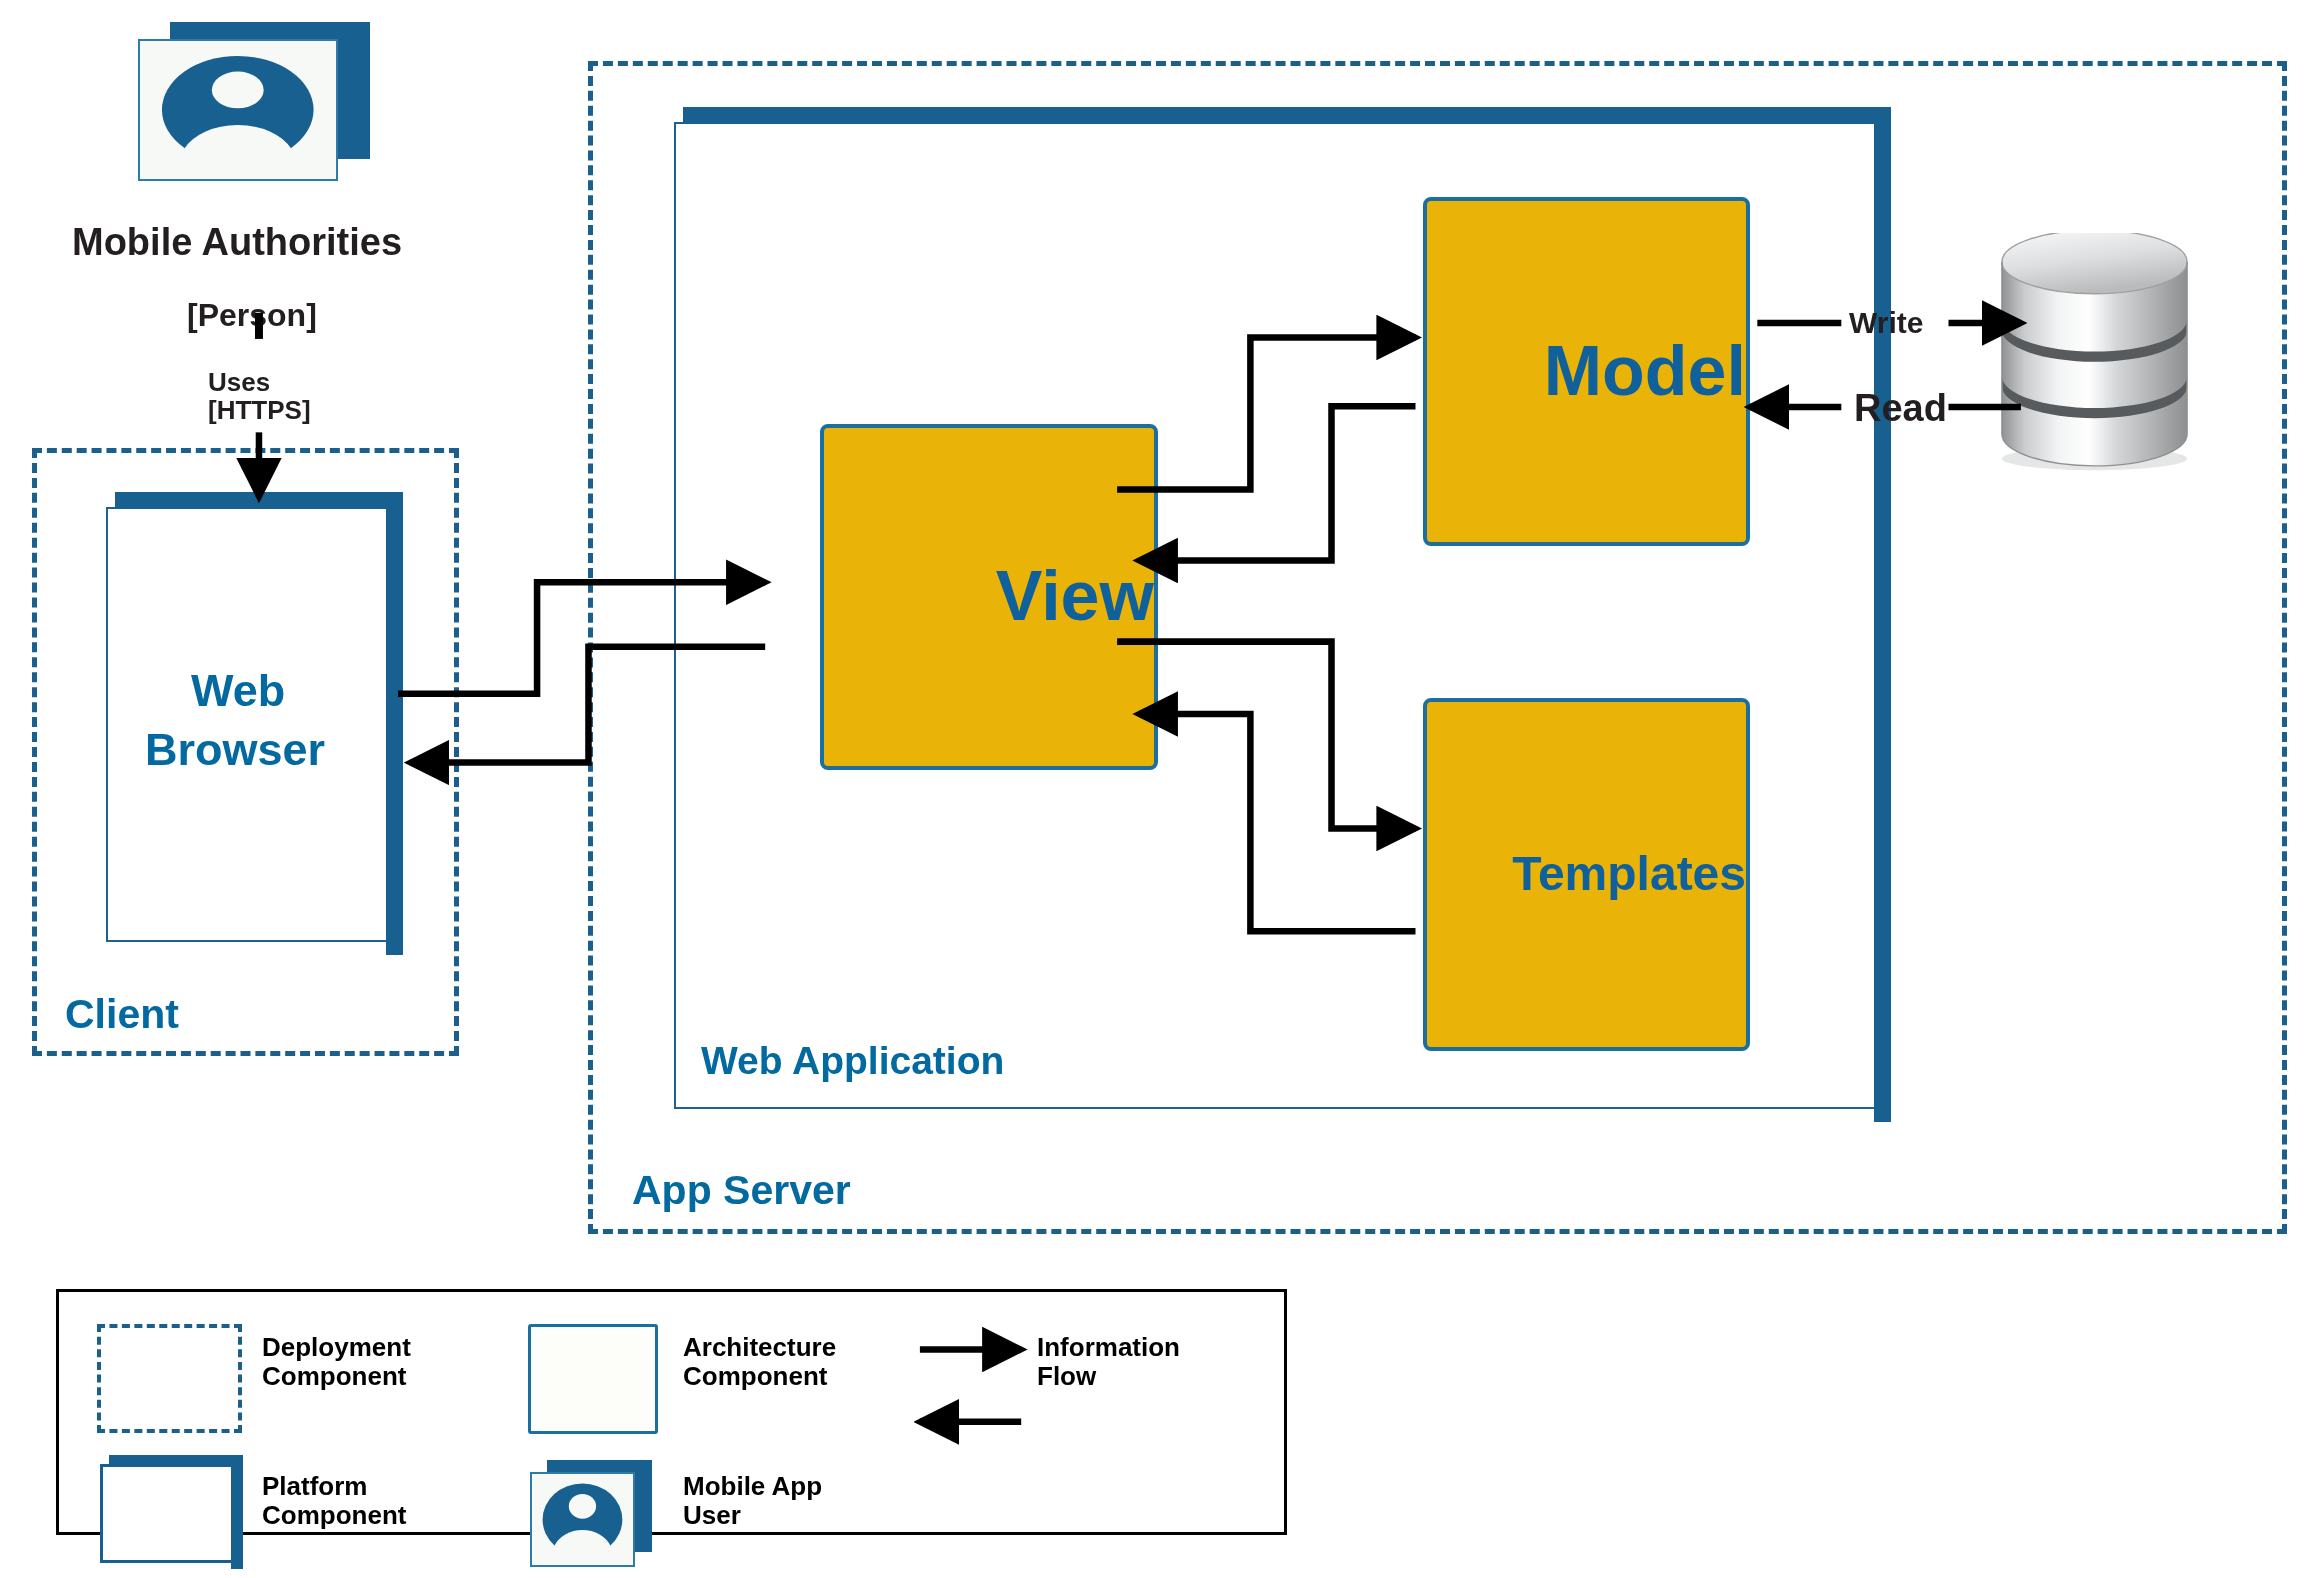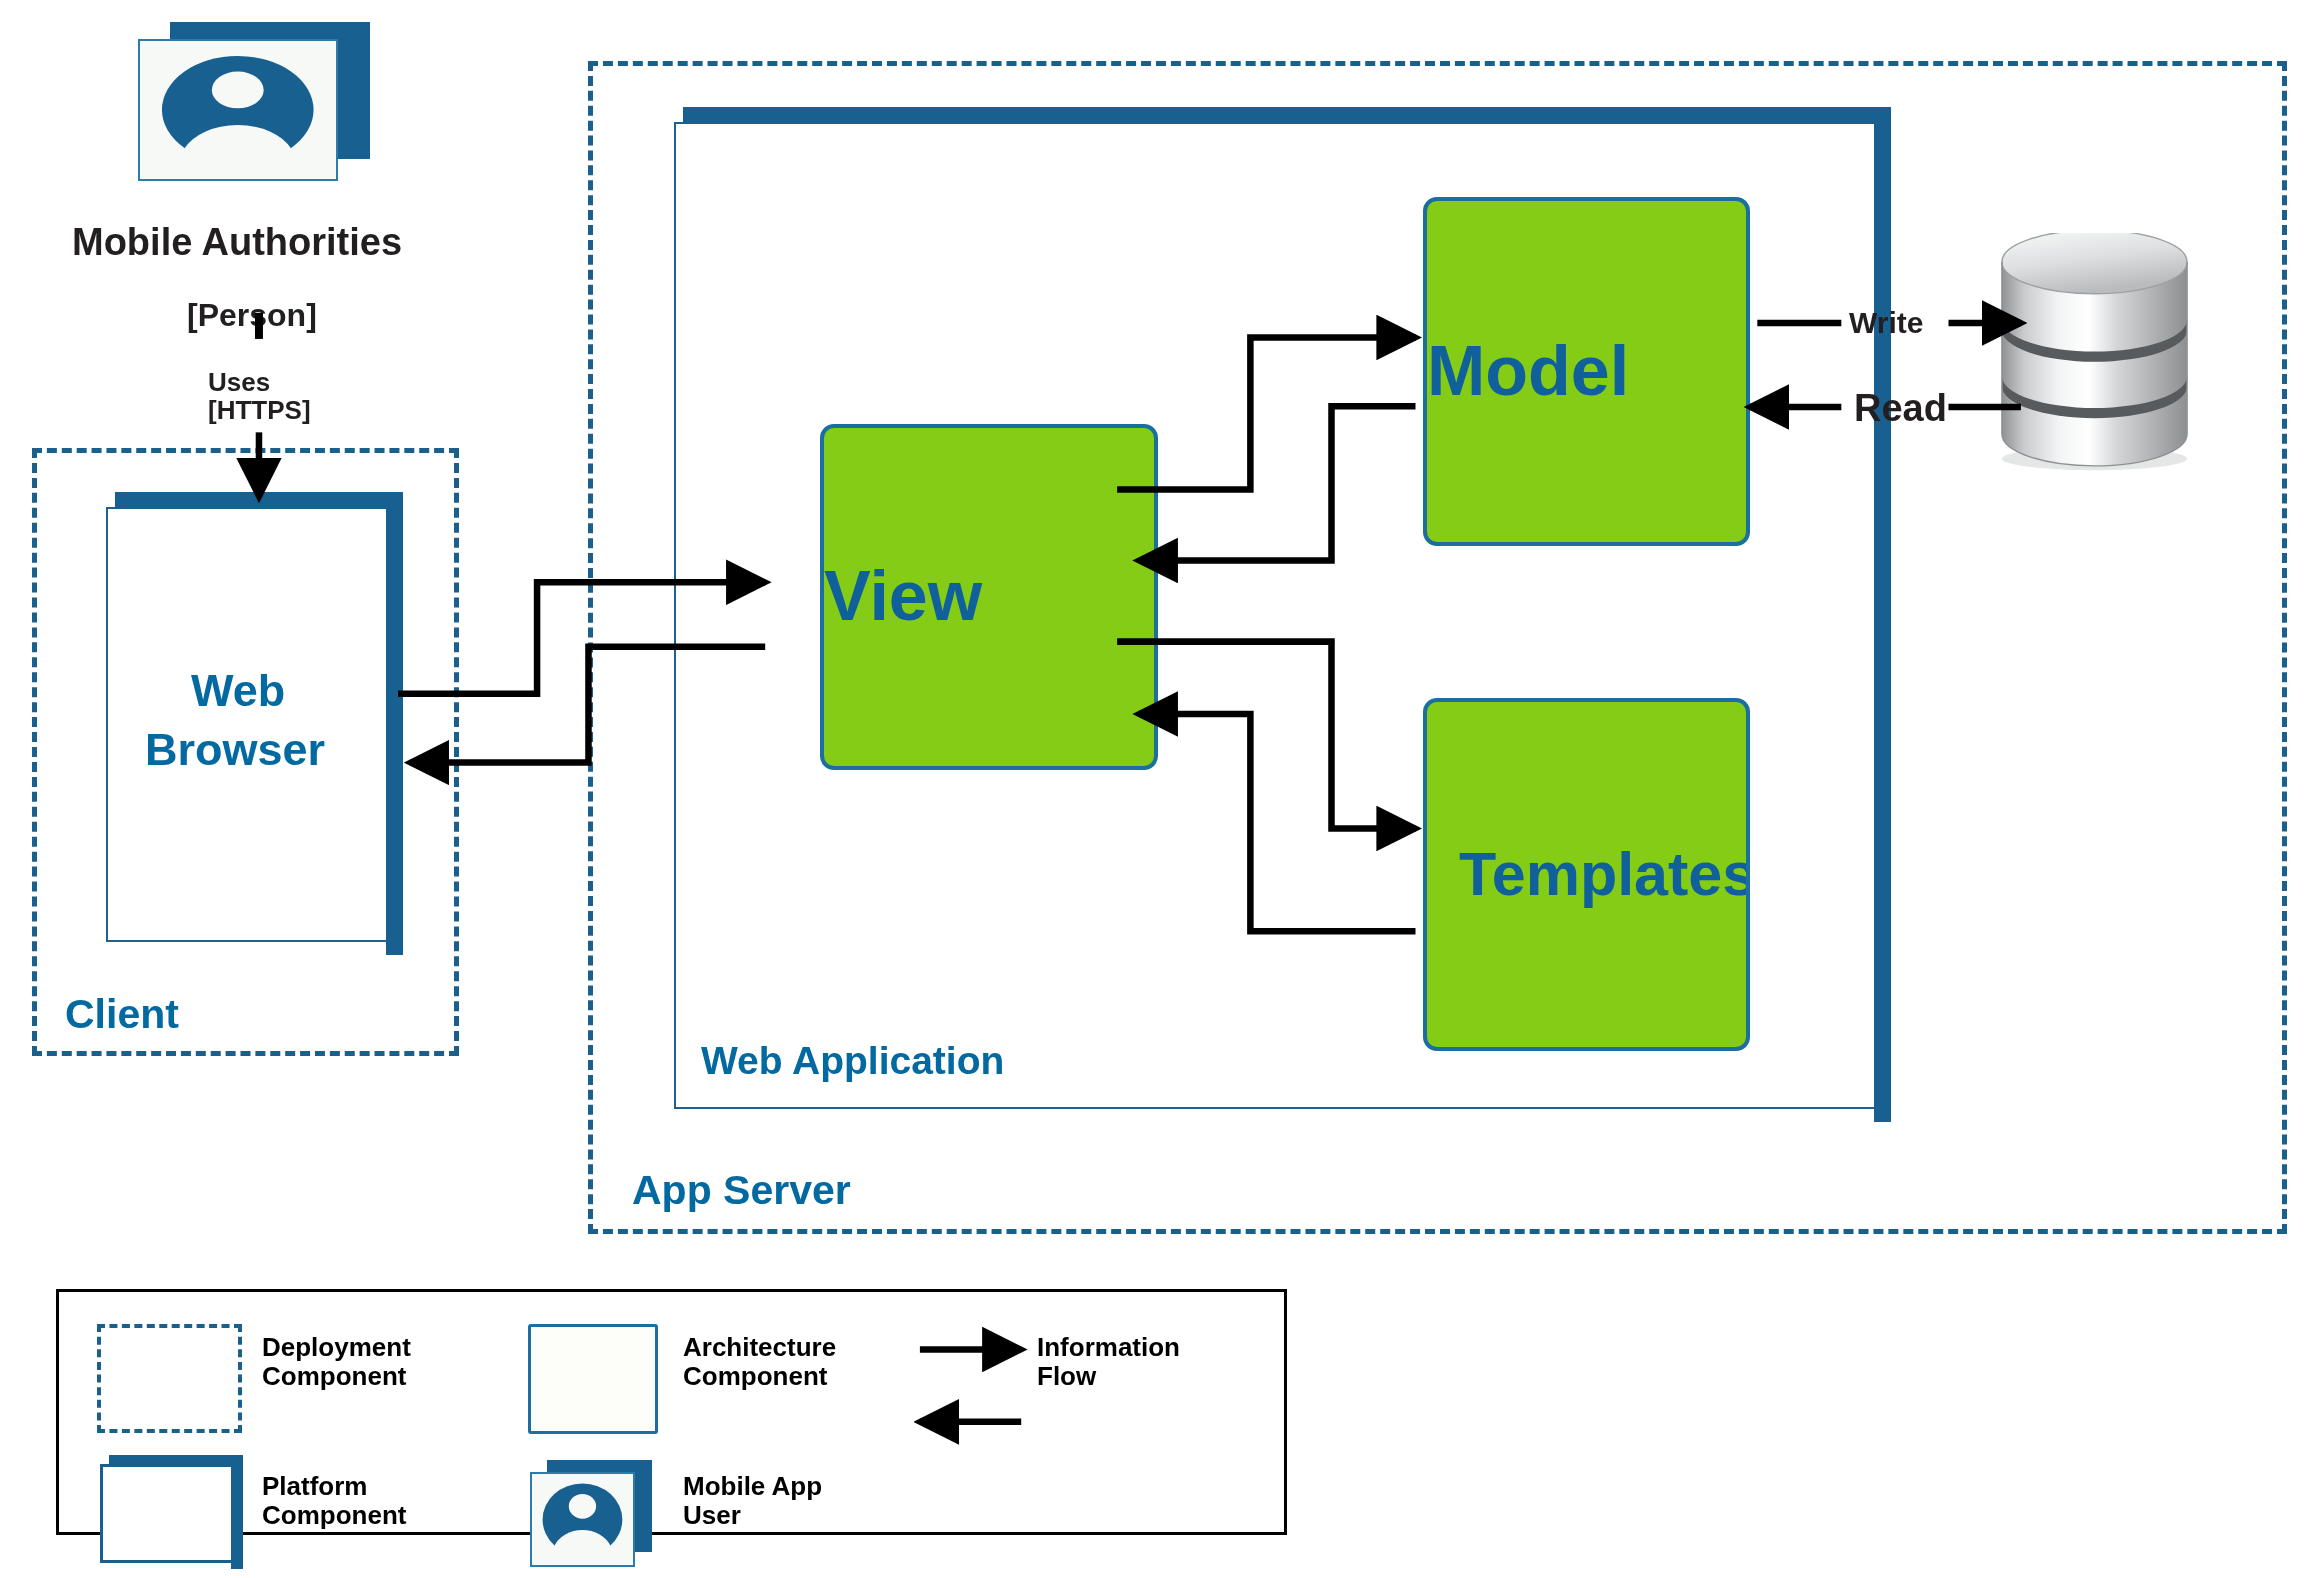--- a/index.html
+++ b/index.html
@@ -36,23 +36,23 @@
     position:absolute;
     top:-17.4px;bottom:-14.5px;right:-17.4px;width:17.4px;
     background:#17608f;
   }
 
   
   .archbox{
     position:absolute;
     box-sizing:border-box;
     border:4.3px solid #1b6fa0;
-    border-radius:14px;
-    background:#84cc16;
-    display:flex;align-items:center;justify-content:flex-start;
+    border-radius:8px;
+    background:#eab308;
+    display:flex;align-items:center;justify-content:flex-end;
   }
   .archbox .arch-label{
     color:#10619b;
     font-weight:bold;
     font-size:61px;
     white-space:nowrap;
     line-height:1.02;
     text-align:center;
   }
 
@@ -166,21 +166,21 @@
 
   <div class="archbox" style="left:772px;top:424px;width:338px;height:346px;overflow:hidden;margin-left:48px;">
     <span class="arch-label" style="font-size:70px;">View</span>
   </div>
 
   <div class="archbox" style="left:1423px;top:197px;width:327px;height:349px;overflow:hidden;">
     <span class="arch-label" style="font-size:70px;">Model</span>
   </div>
 
   <div class="archbox" style="left:1423px;top:698px;width:327px;height:353px;overflow:hidden;">
-    <span class="arch-label" style="font-size:61px;margin-left:32px;">Templates</span>
+    <span class="arch-label" style="font-size:48px;margin-left:32px;">Templates</span>
   </div>
 
   <div class="db-cyl" style="left:1986px;top:233px;width:217px;height:238px;">
     <svg viewBox="0 0 300 330" preserveAspectRatio="none">
       <defs>
         <linearGradient id="cylBody" x1="0" y1="0" x2="1" y2="0">
           <stop offset="0%" stop-color="#8f9193"></stop>
           <stop offset="12%" stop-color="#c9cbcd"></stop>
           <stop offset="30%" stop-color="#f2f3f4"></stop>
           <stop offset="47%" stop-color="#ffffff"></stop>

